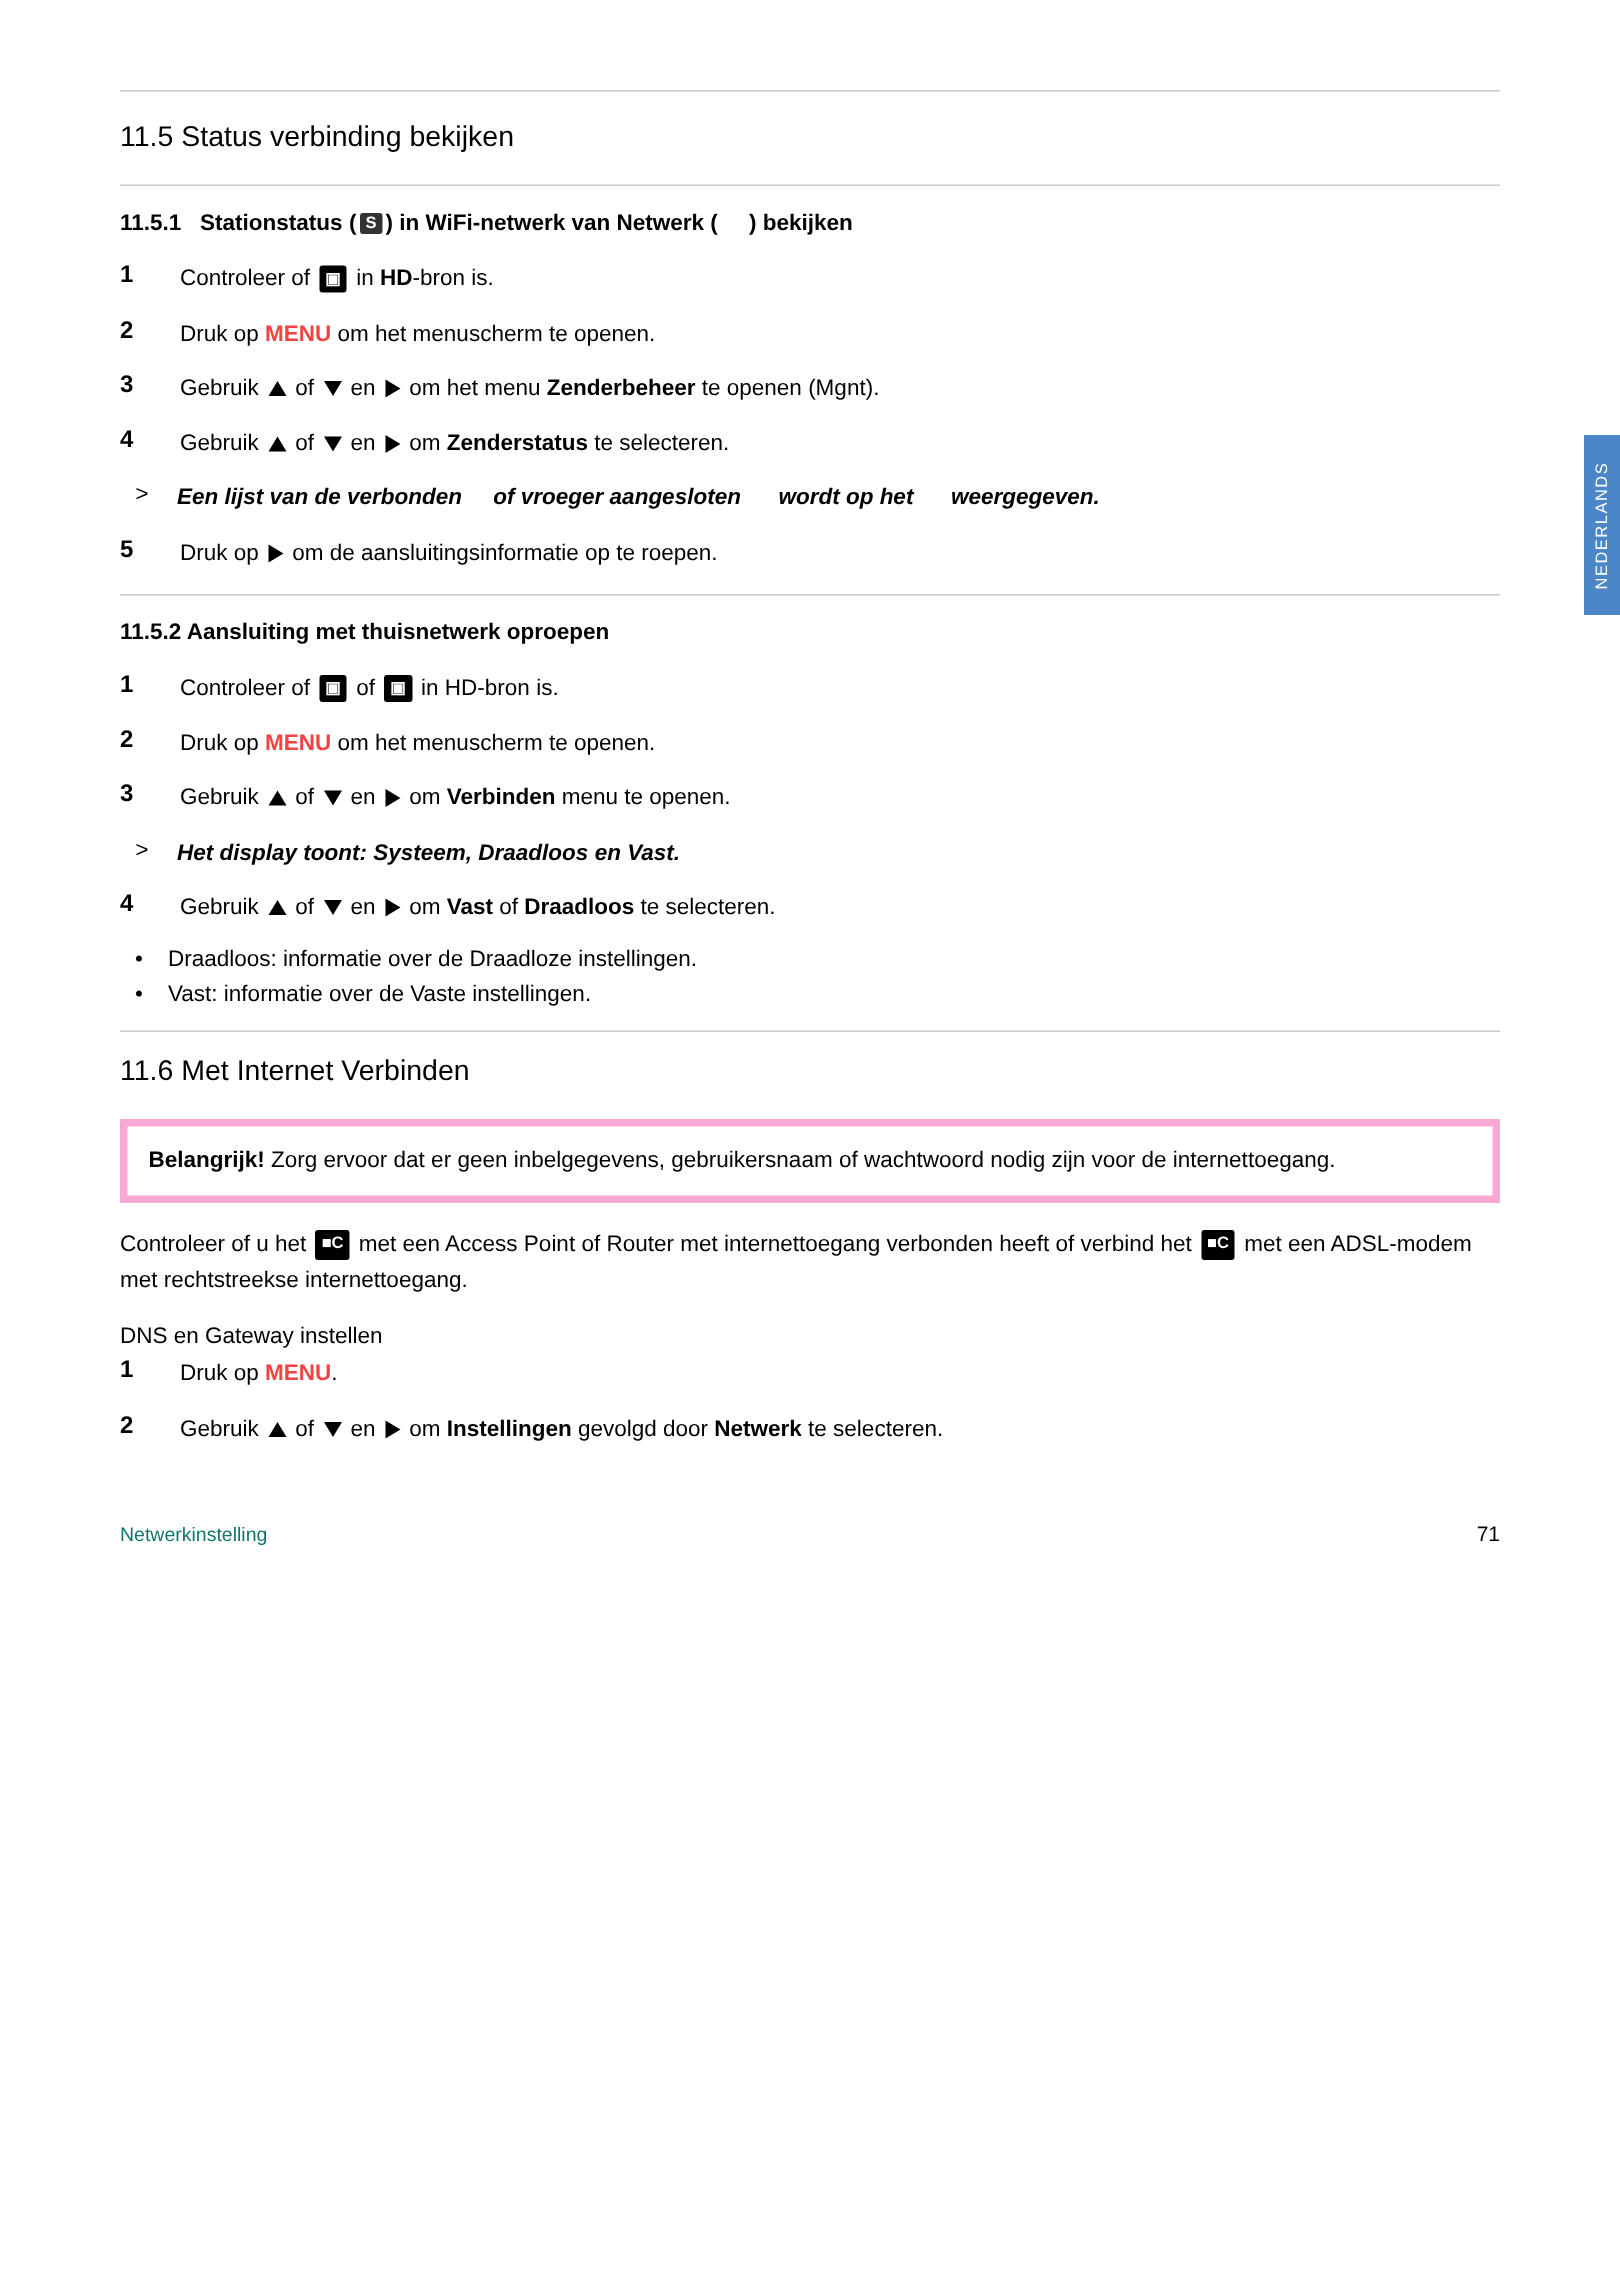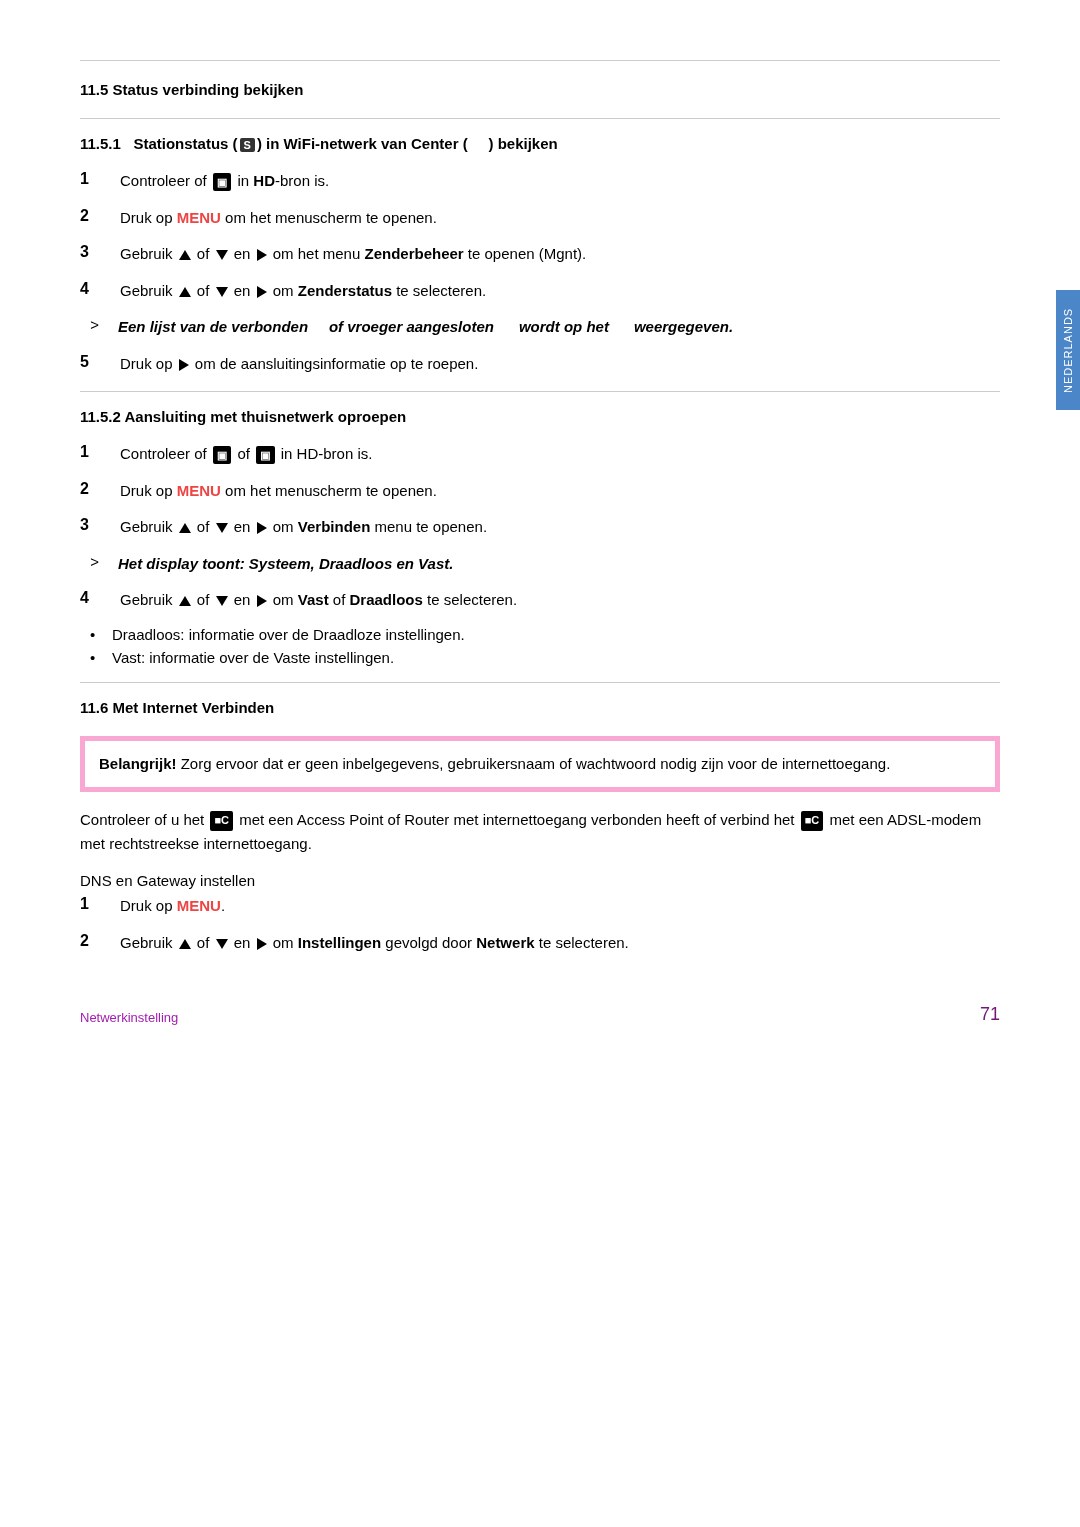--- a/index.html
+++ b/index.html
@@ -52,22 +52,22 @@
       margin: 20px 0;
     }
 
     hr.subsection-divider {
       border: none;
       border-top: 1px solid #cccccc;
       margin: 16px 0;
     }
 
     .section-title {
-      font-size: 15px;
-      font-weight: bold;
+      font-size: 19px;
+      font-weight: normal;
       margin-bottom: 20px;
     }
 
     .subsection-title {
       font-size: 15px;
       font-weight: bold;
       margin-bottom: 18px;
     }
 
     .numbered-item {
@@ -196,27 +196,27 @@
 
     .footer-area {
       display: flex;
       justify-content: space-between;
       align-items: flex-end;
       margin-top: 40px;
       padding-top: 10px;
     }
 
     .footer-left {
-      color: #a21caf;
+      color: #0f766e;
       font-size: 13px;
     }
 
     .footer-right {
-      font-size: 18px;
-      color: #701a75;
+      font-size: 14px;
+      color: #000000;
     }
 
     .section-block {
       margin-bottom: 10px;
     }
 
     .dns-bold-section {
       font-weight: bold;
       line-height: 1.6;
       margin-bottom: 14px;
@@ -236,21 +236,21 @@
     <div class="section-title">
       <span>11.5    Status verbinding bekijken</span>
     </div>
   </div>
 
   <hr class="subsection-divider">
 
   <div class="section-block">
     <div class="subsection-title">
       <span>11.5.1</span>
-      &nbsp;&nbsp;<strong>Stationstatus (</strong><span class="station-icon">S</span><strong>) in WiFi-netwerk van Center (</strong>&nbsp;&nbsp;&nbsp;&nbsp;&nbsp;<strong>) bekijken</strong>
+      &nbsp;&nbsp;<strong>Stationstatus (</strong><span class="station-icon">S</span><strong>) in WiFi-netwerk van Netwerk (</strong>&nbsp;&nbsp;&nbsp;&nbsp;&nbsp;<strong>) bekijken</strong>
     </div>
 
     <div class="numbered-item">
       <span class="item-number">1</span>
       <div class="item-content">
         Controleer of <span class="device-icon">▣</span> in <strong>HD</strong>-bron is.
       </div>
     </div>
 
     <div class="numbered-item">

